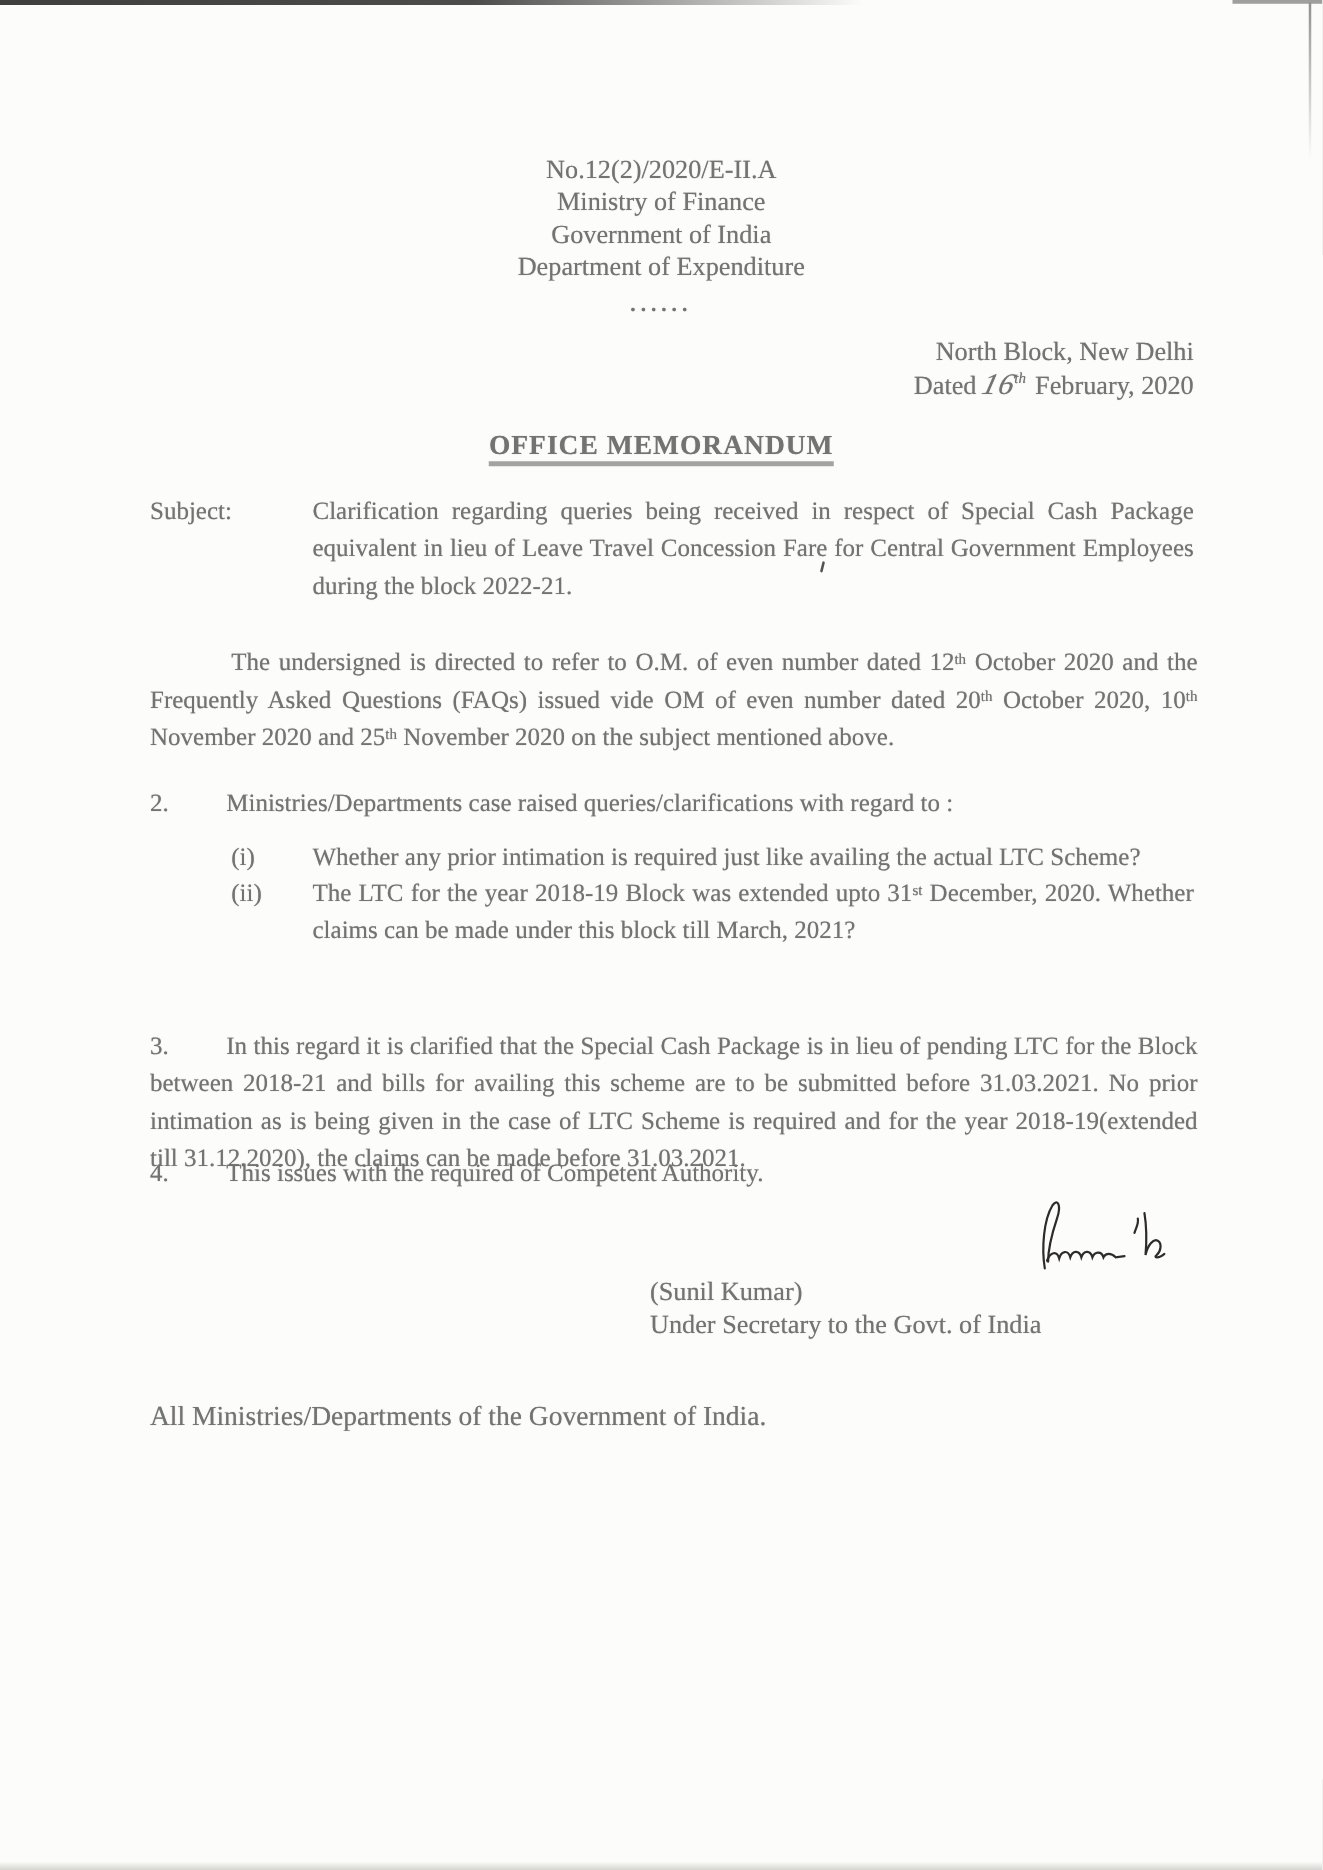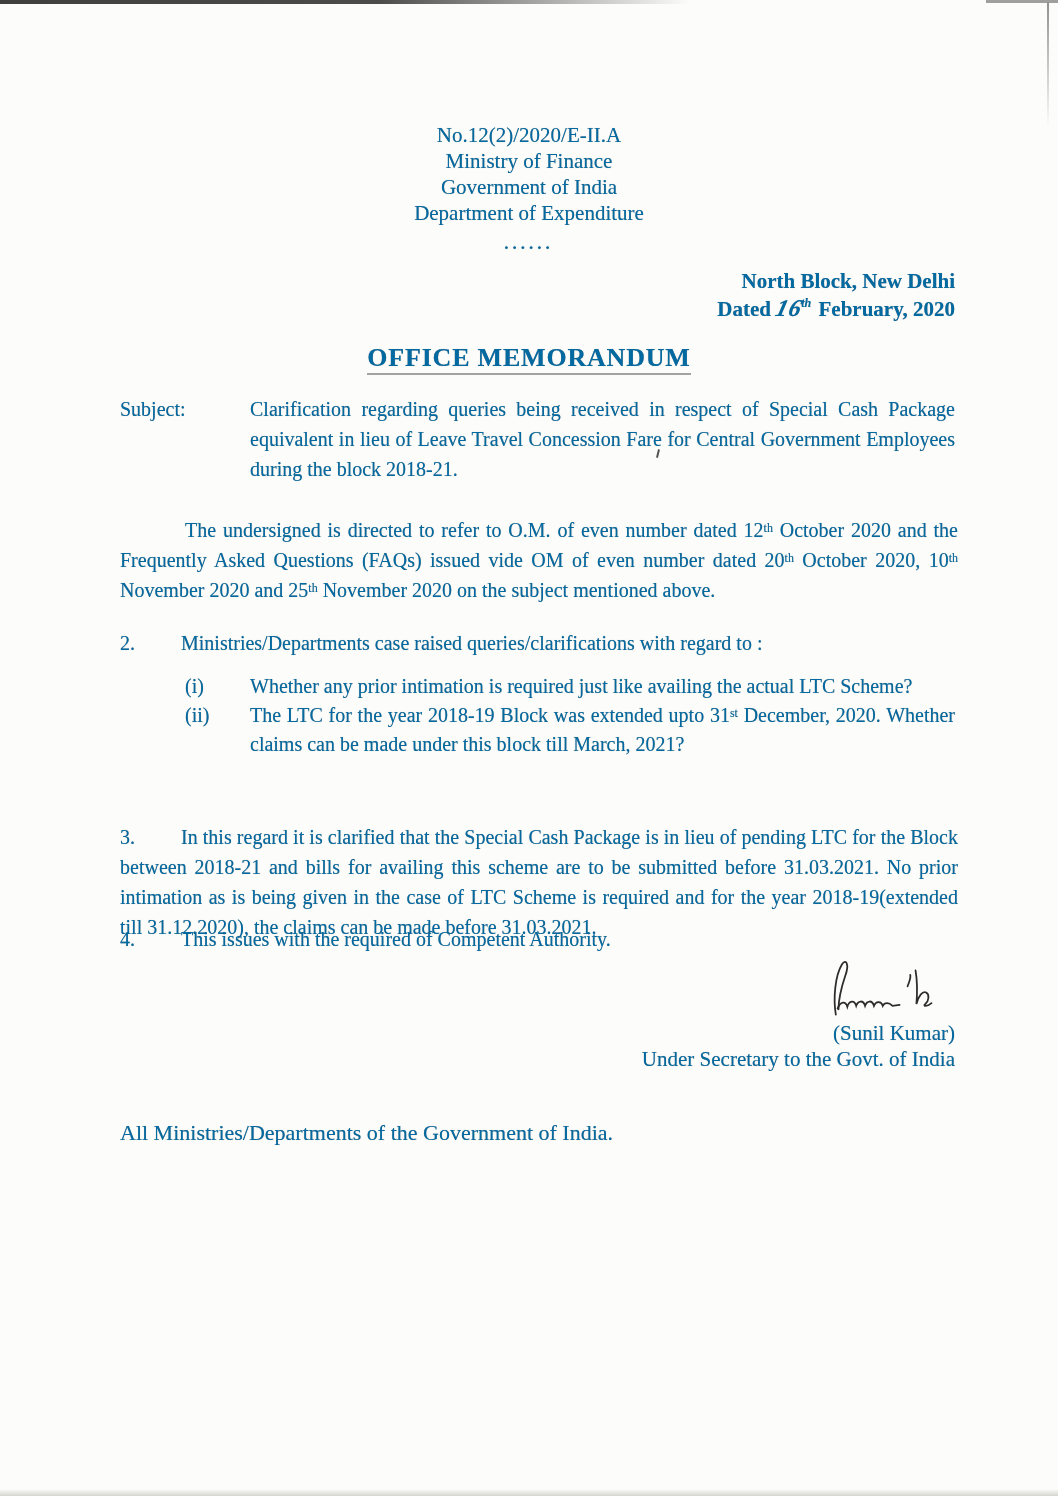--- a/index.html
+++ b/index.html
@@ -4,21 +4,21 @@
 <style>
   html, body { margin: 0; padding: 0; background: #e8e8e6; }
   .page {
     position: relative;
     width: 1058px;
     height: 1496px;
     margin: 0 auto;
     background: #fcfcfa;
     overflow: hidden;
     font-family: "Liberation Serif", "DejaVu Serif", serif;
-    color: #0369a1;
+    color: #737373;
     text-shadow: 0 0 0.7px rgba(46,44,41,0.45);
     font-size: 20px;
   }
 
   
   .art-top-left   { position: absolute; top: 0; left: 0; width: 690px; height: 4px;
                     background: linear-gradient(to right, #3f3f3d 0%, #4c4c4a 55%, rgba(90,90,88,0) 100%); }
   .art-top-right  { position: absolute; top: 0; left: 986px; width: 72px; height: 3px;
                     background: #6d6d6b; opacity: .65; }
   .art-right-edge { position: absolute; top: 2px; left: 1047px; width: 2px; height: 125px;
@@ -28,30 +28,30 @@
   .art-tick       { position: absolute; top: 449px; left: 657px; width: 2px; height: 9px;
                     background: #55534f; transform: rotate(14deg); border-radius: 1px; }
 
   
   .letterhead { position: absolute; top: 122px; left: 0; width: 100%;
                 text-align: center; font-size: 21px; line-height: 26px; }
   .letterhead .dots { margin-top: 5px; letter-spacing: 4px; font-size: 17px; font-weight: bold; }
 
   
   .dateline { position: absolute; top: 268px; left: 120px; width: 835px;
-              text-align: right; font-size: 21px; line-height: 27px; font-weight: bold; }
+              text-align: right; font-size: 21px; line-height: 27px; }
   .handwritten { font-style: italic; display: inline-block; transform: skewX(-14deg);
                  font-size: 24px; letter-spacing: 1px; }
   .hand-sup { font-style: italic; font-size: 12px; position: relative; top: -9px;
               left: -1px; margin-right: 1px; }
 
   
   .title-wrap { position: absolute; top: 343px; left: 0; width: 100%; text-align: center; }
-  .om-title { font-weight: 700; font-size: 26px; letter-spacing: 0.8px;
-              border-bottom: 2px solid #a3a3a3; padding-bottom: 1px; }
+  .om-title { font-weight: 700; font-size: 22px; letter-spacing: 0.8px;
+              border-bottom: 4px solid #a3a3a3; padding-bottom: 1px; }
 
   
   .subject-row { position: absolute; top: 394px; left: 120px; width: 835px;
                  display: flex; line-height: 30px; }
   .subject-label { width: 130px; flex: none; }
   .subject-text { flex: 1; text-align: justify; }
 
   
   .para { margin: 0; line-height: 30px; }
   .p-open { position: absolute; top: 515px; left: 120px; width: 838px;
@@ -64,21 +64,21 @@
   
   .query-list { position: absolute; top: 672px; left: 185px; width: 770px; }
   .query-row { display: flex; line-height: 29px; }
   .query-marker { width: 65px; flex: none; }
   .query-text { flex: 1; text-align: justify; }
 
   sup { font-size: 0.6em; line-height: 0; position: relative; top: -0.45em; vertical-align: baseline; }
 
   
   .sig-block { position: absolute; top: 958px; left: 520px; width: 435px;
-               text-align: right; line-height: 26px; font-size: 21px; font-family: Liberation Serif, serif; }
+               text-align: left; line-height: 26px; font-size: 21px; font-family: Liberation Serif, serif; }
   .sig-svg { display: block; margin-left: auto; margin-right: 8px; width: 132px; height: 62px; }
 
   
   .distribution { position: absolute; top: 1120px; left: 120px; font-size: 22px; }
 </style>
 </head>
 <body>
 
 <div class="page">
 
@@ -102,21 +102,21 @@
       <span>Dated </span><span class="handwritten">16</span><span class="hand-sup">th</span><span> February, 2020</span>
     </div>
   </div>
 
   <div class="title-wrap">
     <span class="om-title">OFFICE MEMORANDUM</span>
   </div>
 
   <div class="subject-row">
     <div class="subject-label">Subject:</div>
-    <div class="subject-text">Clarification regarding queries being received in respect of Special Cash Package equivalent in lieu of Leave Travel Concession Fare for Central Government Employees during the block 2018-21.</div>
+    <div class="subject-text">Clarification regarding queries being received in respect of Special Cash Package equivalent in lieu of Leave Travel Concession Fare for Central Government Employees during the block 2022-21.</div>
   </div>
 
   <p class="para p-open">The undersigned is directed to refer to O.M. of even number dated 12<sup>th</sup> October 2020 and the Frequently Asked Questions (FAQs) issued vide OM of even number dated 20<sup>th</sup> October 2020, 10<sup>th</sup> November 2020 and 25<sup>th</sup> November 2020 on the subject mentioned above.</p>
 
   <p class="para p-sec2"><span>2.</span><span class="num-gap"></span><span>Ministries/Departments case raised queries/clarifications with regard to :</span></p>
 
   <div class="query-list">
     <div class="query-row">
       <span class="query-marker">(i)</span>
       <div class="query-text">Whether any prior intimation is required just like availing the actual LTC Scheme?</div>

